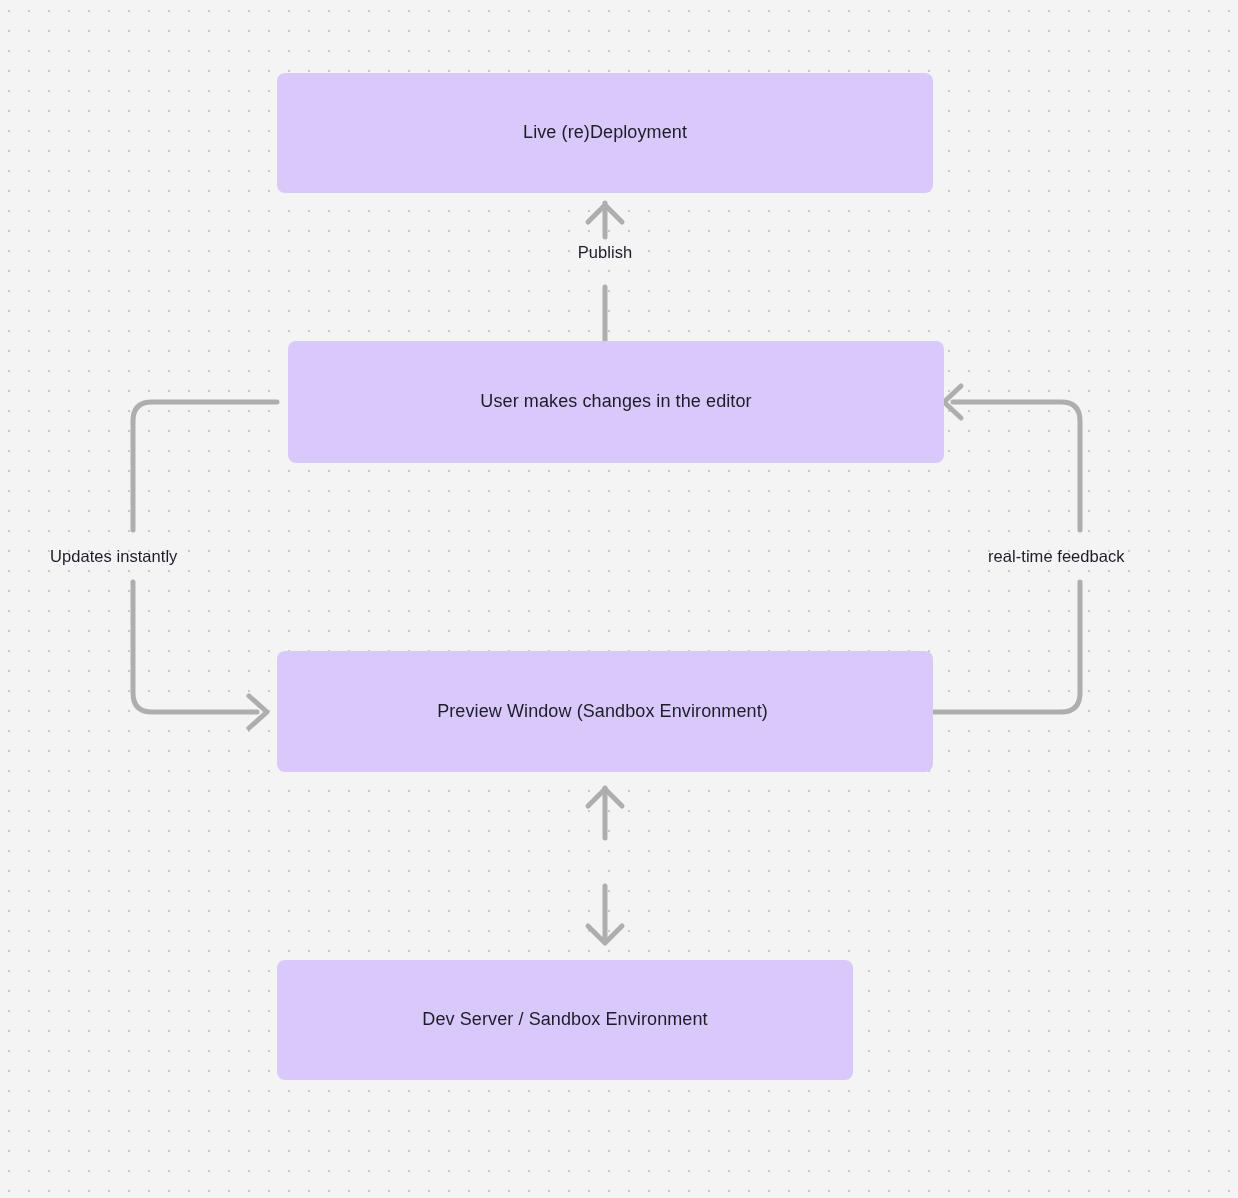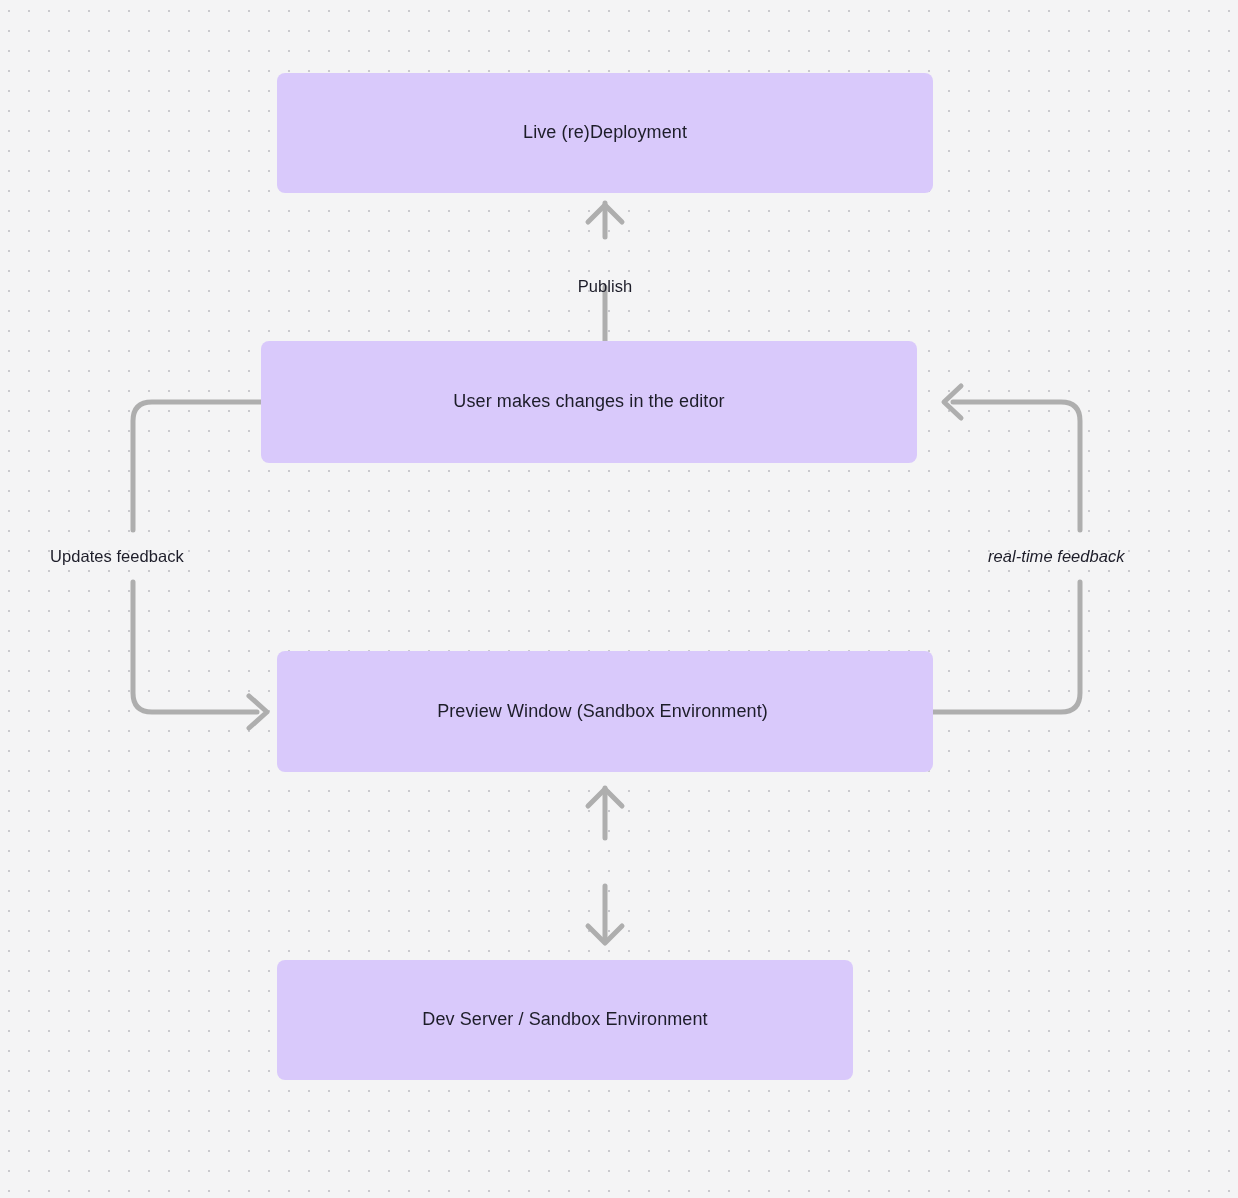--- a/index.html
+++ b/index.html
@@ -80,32 +80,32 @@
       <path d="M 588 806 L 605 789 L 622 806"></path>
       <path d="M 605 886 L 605 942"></path>
       <path d="M 588 926 L 605 943 L 622 926"></path>
     </g>
   </svg>
 
   <div class="node-box" style="left:277px; top:73px; width:656px; height:120px;">
     <span>Live (re)Deployment</span>
   </div>
 
-  <div class="node-box" style="left:261px; top:341px; width:656px; height:122px;">
+  <div class="node-box" style="left:288px; top:341px; width:656px; height:122px;">
     <span>User makes changes in the editor</span>
   </div>
 
   <div class="node-box" style="left:277px; top:651px; width:656px; height:121px;padding-left:11px;">
     <span>Preview Window (Sandbox Environment)</span>
   </div>
 
   <div class="node-box" style="left:277px; top:960px; width:576px; height:120px;">
     <span>Dev Server / Sandbox Environment</span>
   </div>
 
-  <div class="edge-label center" style="left:605px; top:276px;">Publish</div>
+  <div class="edge-label center" style="left:605px; top:242px;">Publish</div>
 
-  <div class="edge-label" style="left:50px; top:546px;">Updates feedback</div>
+  <div class="edge-label" style="left:50px; top:546px;">Updates instantly</div>
 
-  <div class="edge-label" style="left:988px; top:546px;font-style:italic;">real-time feedback</div>
+  <div class="edge-label" style="left:988px; top:546px;">real-time feedback</div>
 
 
 </div>
 
 </body></html>

